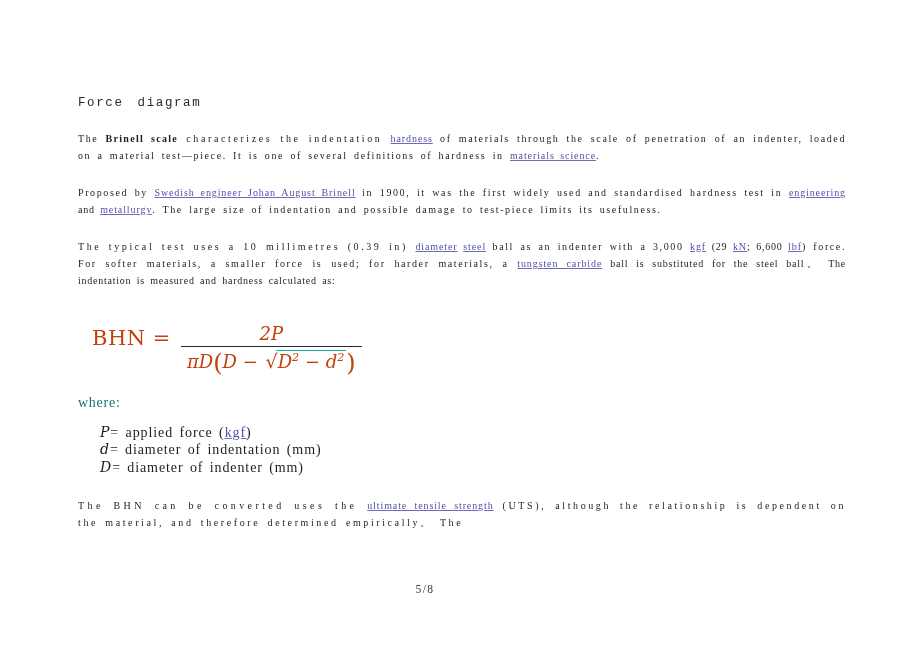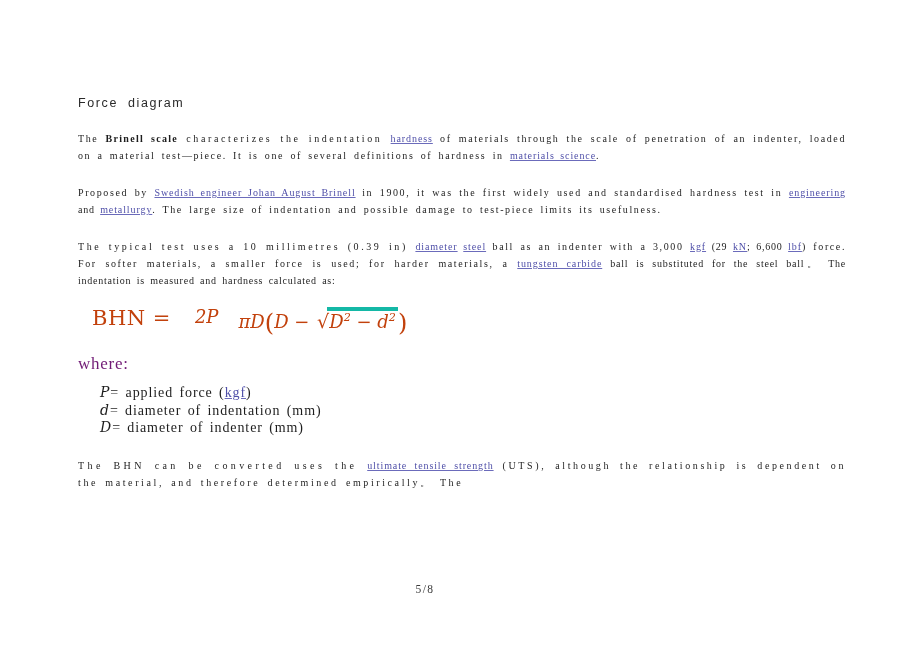--- a/index.html
+++ b/index.html
@@ -24,21 +24,21 @@
   }
   .content {
     position: absolute;
     left: 78px;
     top: 96px;
     width: 768px;
   }
 
   
   .heading {
-    font-family: Liberation Sans, sans-serif;
+    font-family: Liberation Mono, monospace;
     font-size: 12.5px;
     letter-spacing: 1.6px;
     word-spacing: 5px;
     color: #2a2a2a;
     margin: 0 0 20px 0;
     white-space: nowrap;
   }
 
   
   .para {
@@ -84,22 +84,24 @@
     text-align: center;
   }
   .formula-lhs {
     font-size: 21px;
     letter-spacing: 0.5px;
     margin-right: 10px;
     white-space: nowrap;
   }
   .frac {
     display: inline-flex;
+    flex-direction: column;
     align-items: center;
     vertical-align: middle;
+    margin-top: 20px;
   }
   .frac .num {
     font-size: 18px;
     font-style: italic;
     padding: 0 14px 2px 14px;
     line-height: 1.1;
   }
   .frac .bar {
     width: 100%;
     height: 1px;
@@ -122,37 +124,37 @@
     display: inline-block;
     position: relative;
     padding-left: 2px;
   }
   .radical .radsign {
     font-style: normal;
     font-size: 19px;
   }
   .radical .radbody {
     display: inline-block;
-    border-top: 4px solid #14b8a6;
+    border-top: 1px solid #14b8a6;
     padding: 0 2px 0 2px;
     margin-left: -2px;
   }
   sup.exp {
     font-size: 0.62em;
     vertical-align: super;
     font-style: italic;
   }
 
   
   .where {
-    font-size: 17px;
+    font-size: 14px;
     line-height: 17.4px;
     letter-spacing: 0.75px;
     margin: 0 0 12px 0;
-    color: #701a75;
+    color: #0f766e;
   }
   .deflist {
     margin: 0 0 20px 0;
     padding-left: 22px;
   }
   .defrow {
     font-size: 14px;
     line-height: 17.6px;
     letter-spacing: 0.9px;
     word-spacing: 2px;

